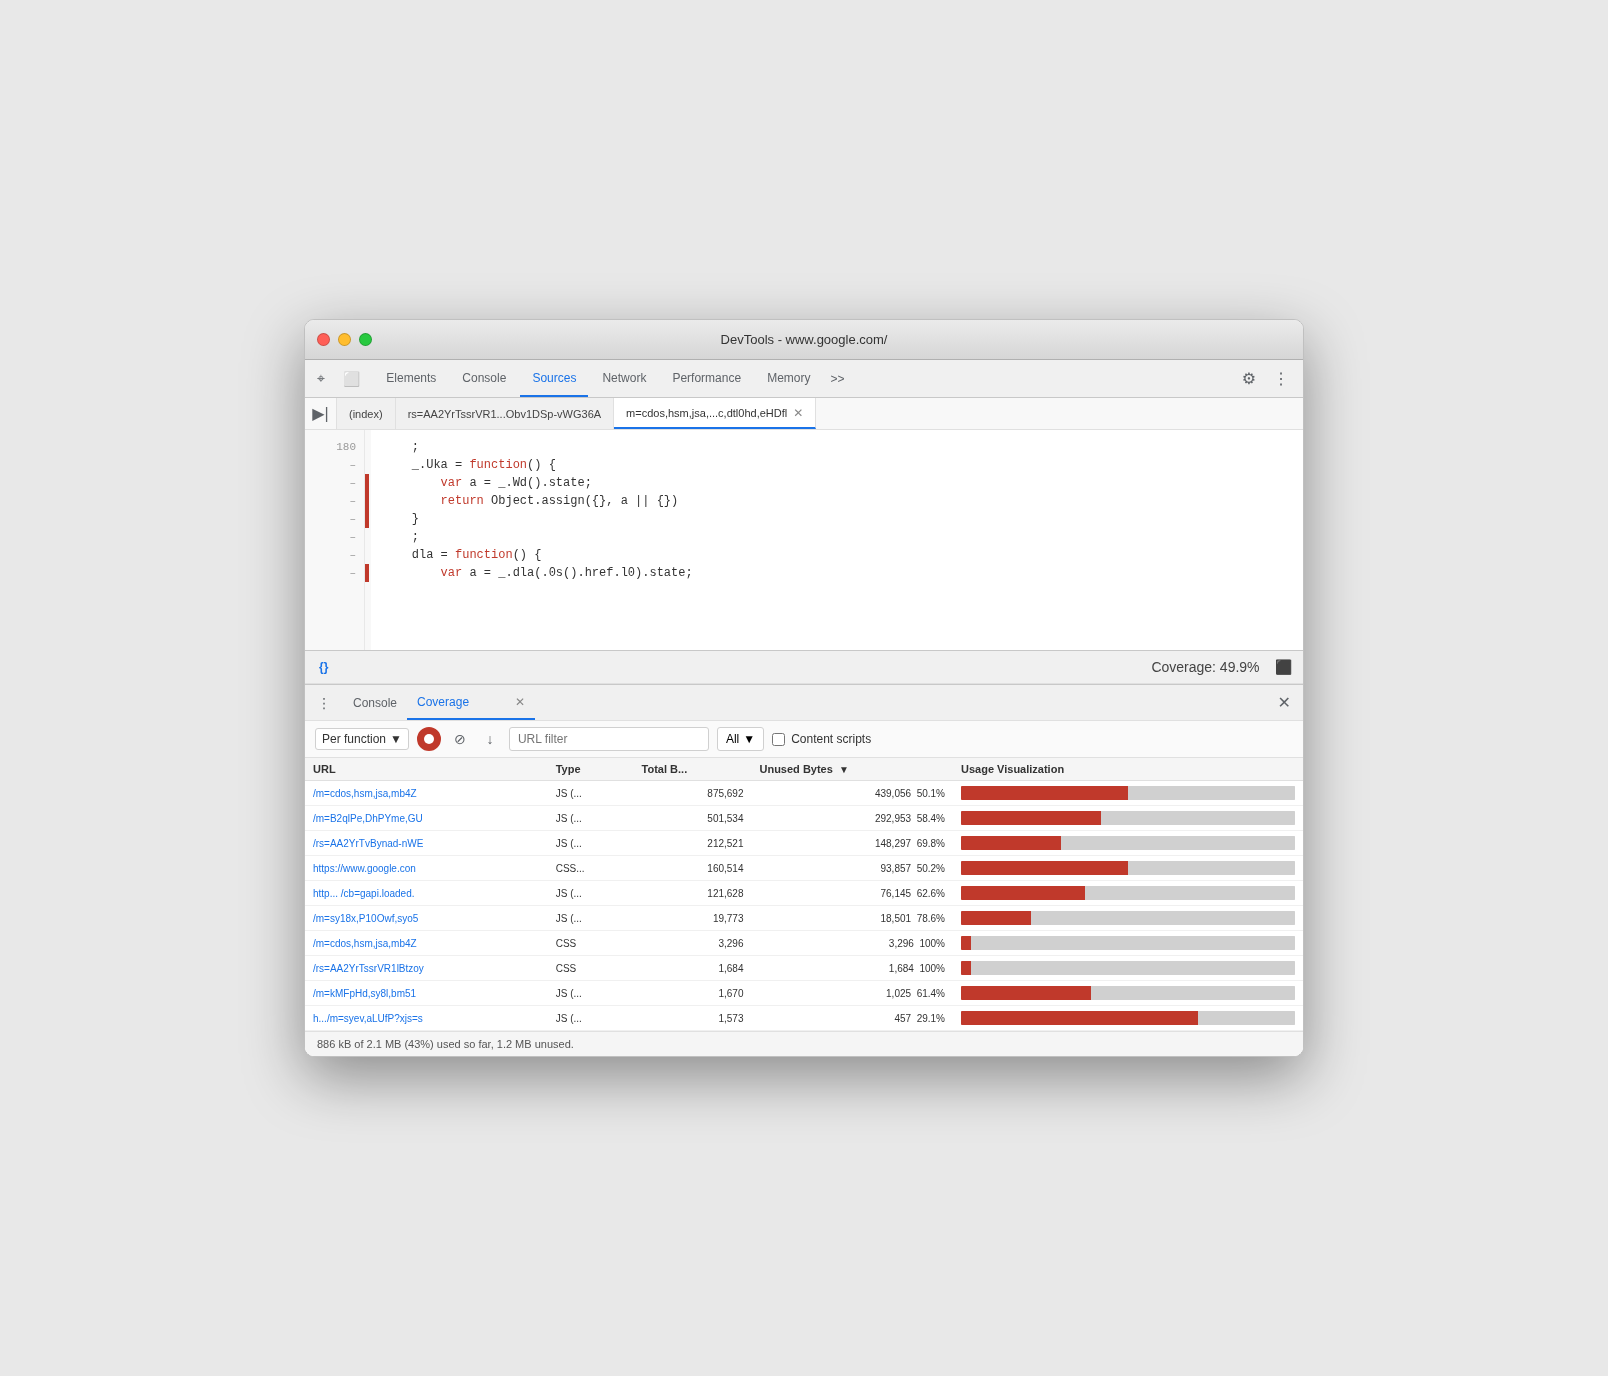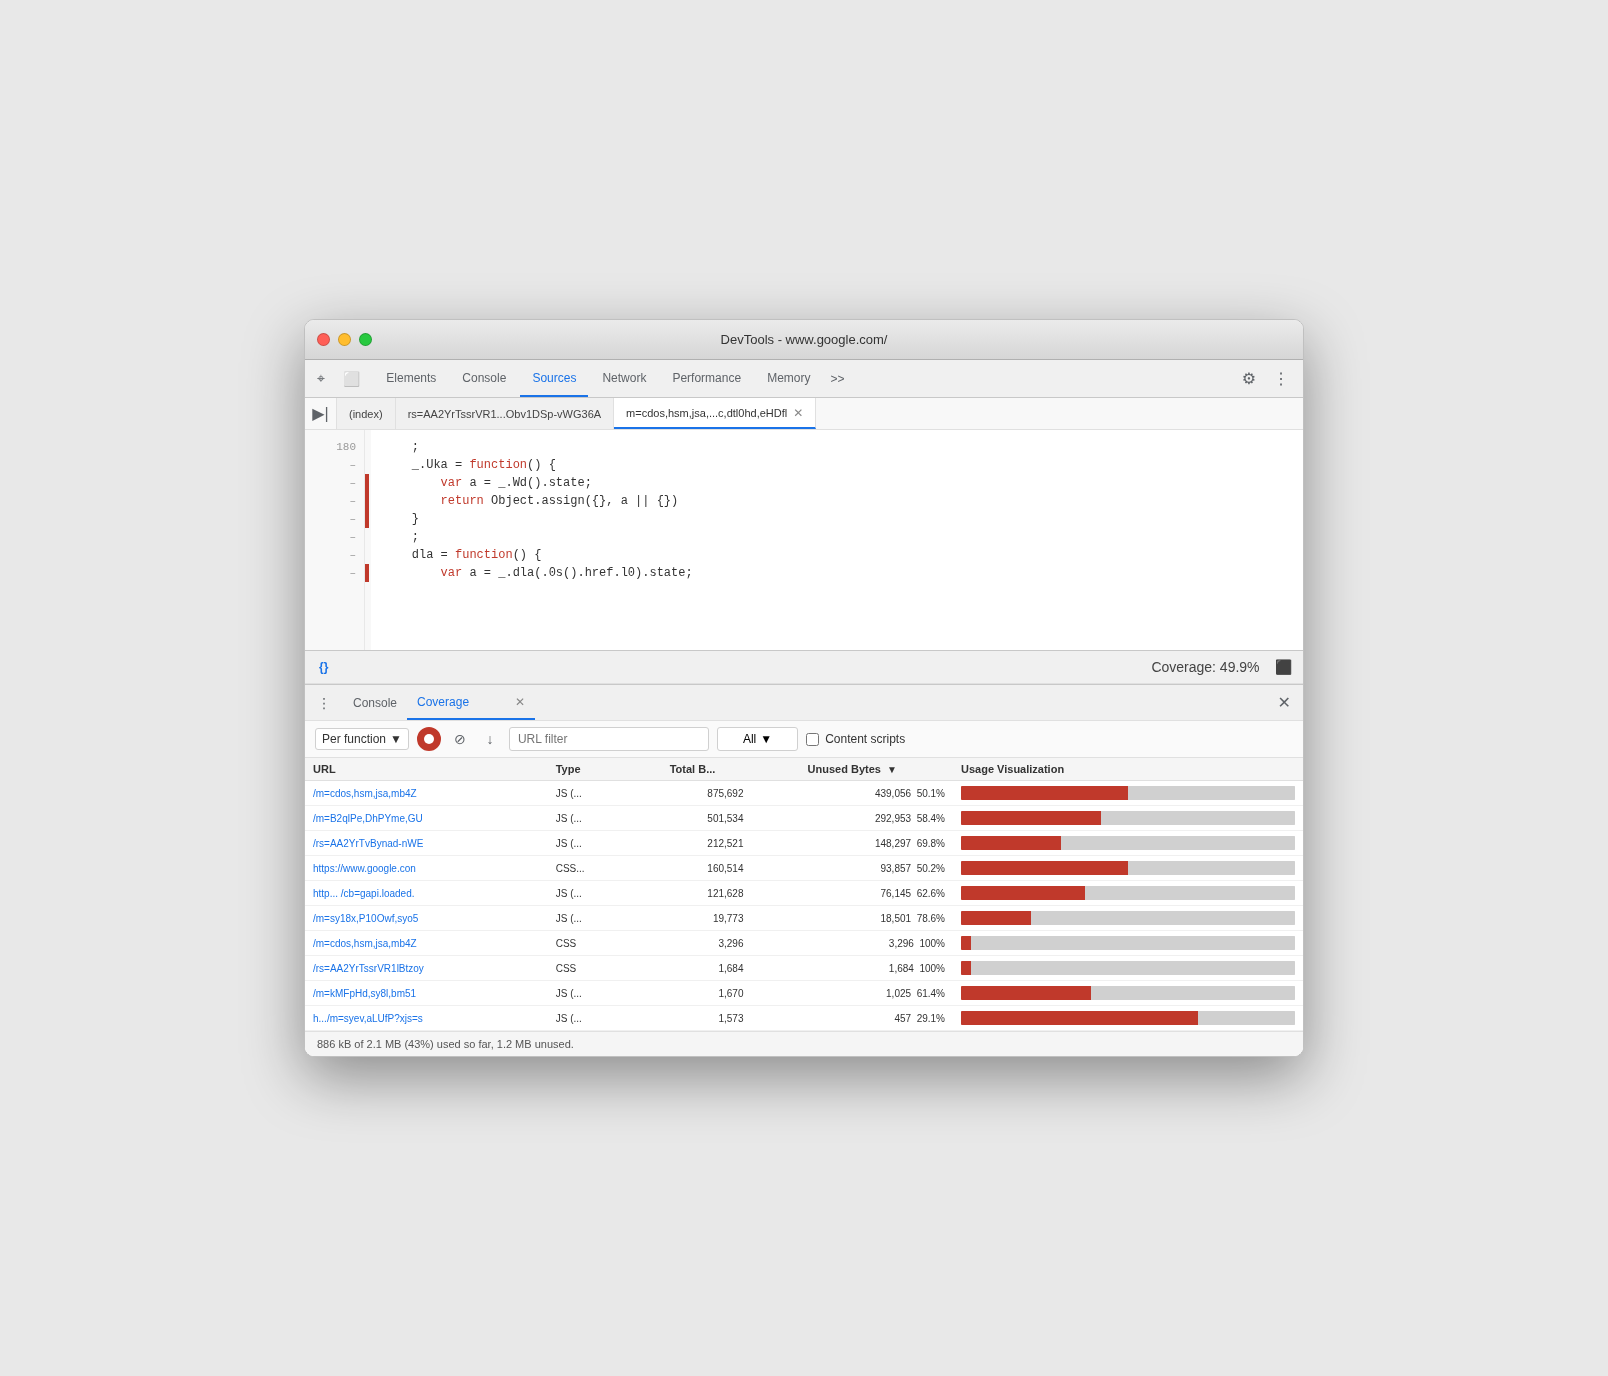--- a/index.html
+++ b/index.html
@@ -342,21 +342,21 @@
       border: 1px solid #d0d0d0;
       border-radius: 3px;
       font-size: 12px;
       color: #333;
       background: #fff;
     }
     .all-dropdown {
       display: flex;
       align-items: center;
       gap: 4px;
-      padding: 4px 25px;
+      padding: 4px 8px;
       border: 1px solid #d0d0d0;
       border-radius: 3px;
       font-size: 12px;
       background: #fff;
       cursor: pointer;
     }
     .content-scripts-label {
       display: flex;
       align-items: center;
       gap: 6px;
@@ -379,21 +379,21 @@
       background: #f5f5f5;
       border-bottom: 1px solid #e0e0e0;
       padding: 5px 8px;
       text-align: left;
       font-weight: 600;
       color: #333;
       font-size: 11px;
       white-space: nowrap;
     }
     .coverage-table thead th.right {
-      text-align: center;
+      text-align: left;
     }
     .coverage-table tbody tr {
       border-bottom: 1px solid #f0f0f0;
     }
     .coverage-table td {
       padding: 5px 8px;
       color: #333;
       font-size: 10px;
       white-space: nowrap;
     }

